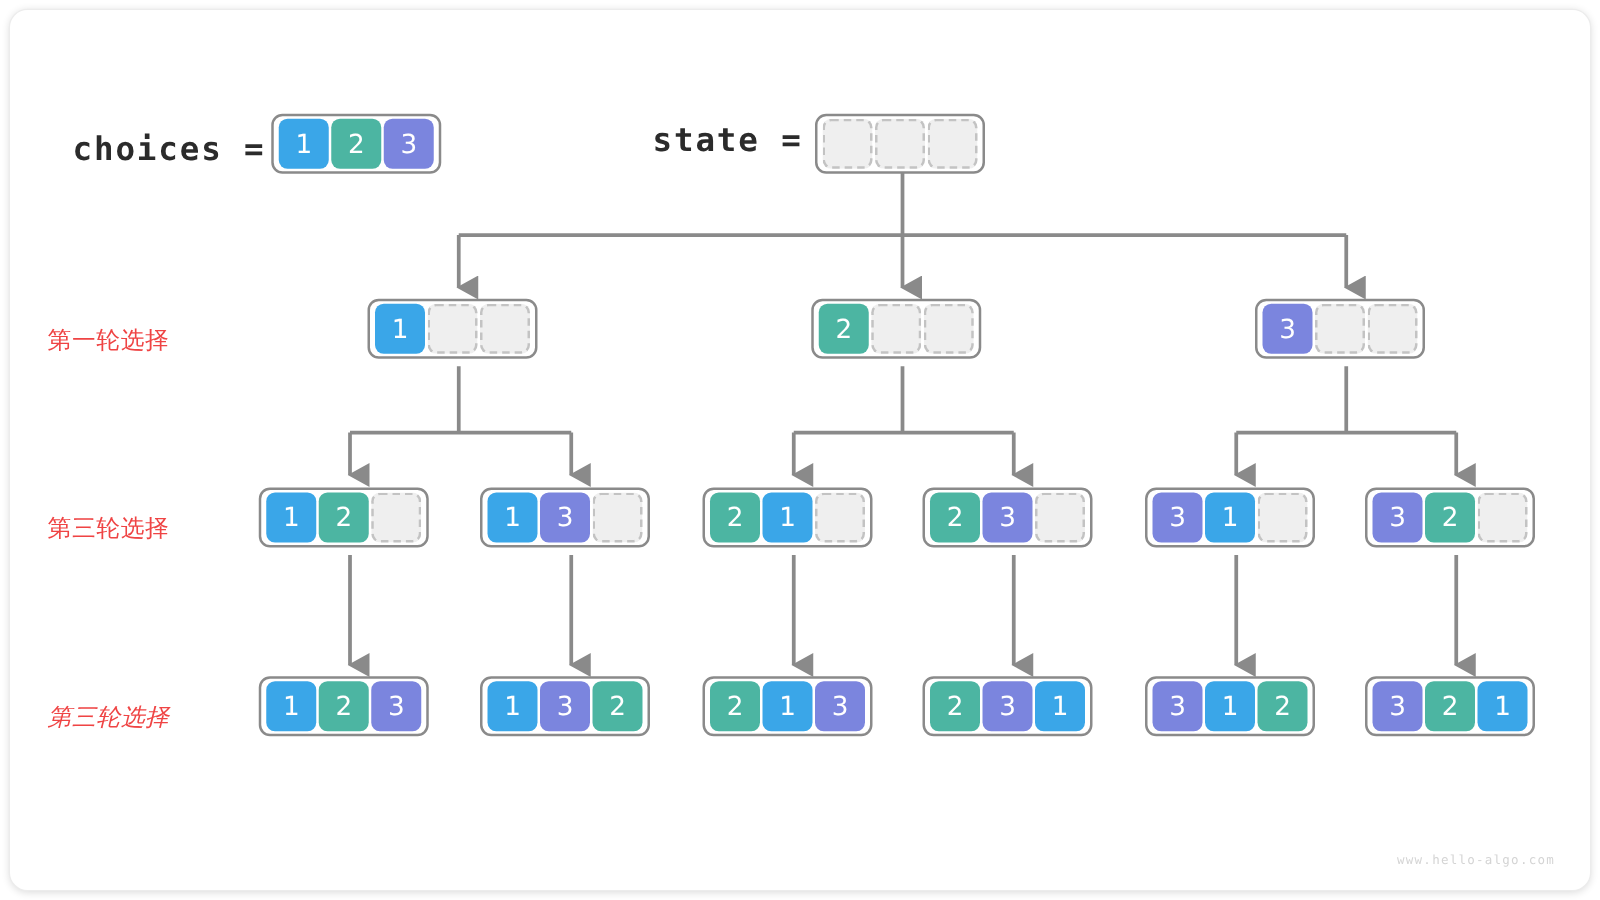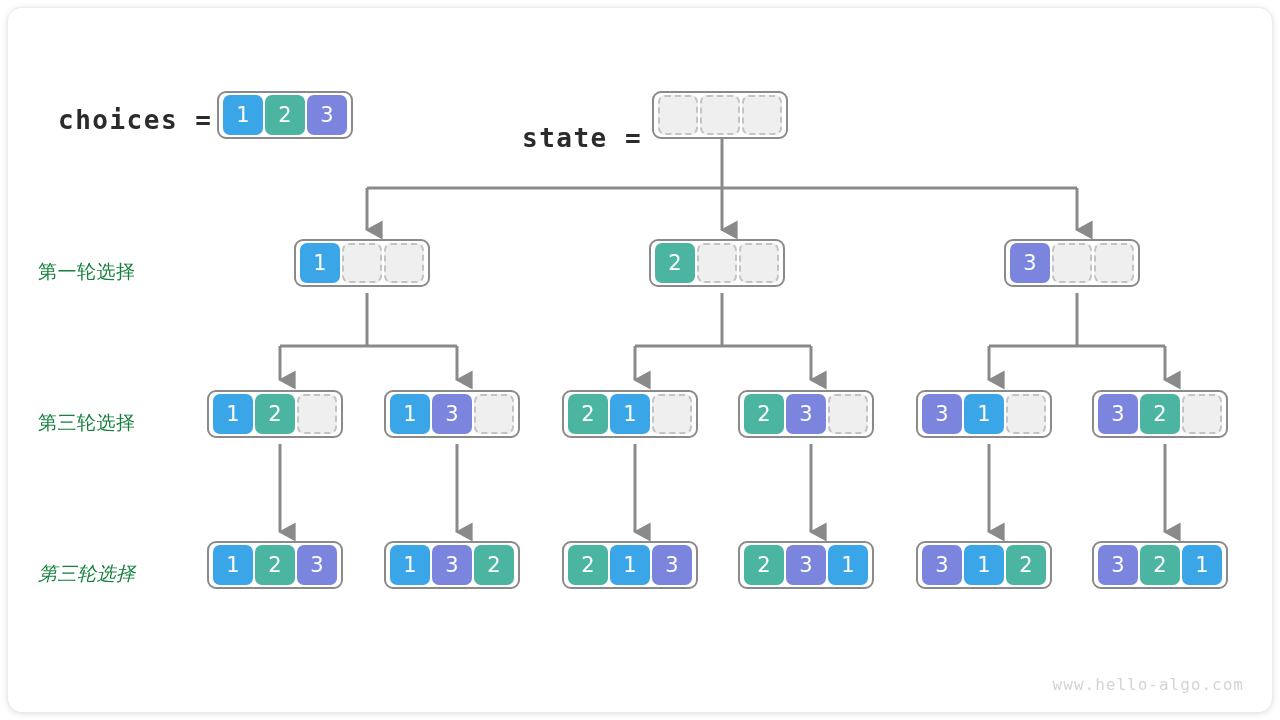--- a/index.html
+++ b/index.html
@@ -39,30 +39,30 @@
     font-weight: bold;
     font-size: 26px;
     color: #2b2b2b;
     letter-spacing: 1.5px;
     white-space: nowrap;
   }
   .row-label {
     position: absolute;
     font-family: "DejaVu Sans", "Liberation Sans", sans-serif;
     font-size: 19px;
-    color: #15803d;
+    color: #ef4444;
     white-space: nowrap;
     letter-spacing: 0.5px;
   }
   .watermark {
     position: absolute;
     right: 28px;
     bottom: 18px;
     font-family: "DejaVu Sans Mono", "Liberation Mono", monospace;
-    font-size: 16px;
+    font-size: 10px;
     color: #d4d4d4;
     letter-spacing: 1px;
     white-space: nowrap;
   }
 
   
   .array {
     position: absolute;
     display: flex;
     align-items: center;
@@ -142,21 +142,21 @@
   </svg>
 
   <div class="mono-label" style="left:50px; top:97px;">choices =</div>
 
   <div class="array" style="left:209px; top:83px;">
     <div class="cell blue">1</div>
     <div class="cell green">2</div>
     <div class="cell purple">3</div>
   </div>
 
-  <div class="mono-label" style="left:514px; top:115px;">state =</div>
+  <div class="mono-label" style="left:514px; top:90px;">state =</div>
 
   <div class="array" style="left:644px; top:83px;">
     <div class="cell empty"></div>
     <div class="cell empty"></div>
     <div class="cell empty"></div>
   </div>
 
   <div class="row-label" style="left:30px; top:251px;">第一轮选择</div>
 
   <div class="array" style="left:286px; top:231px;">

